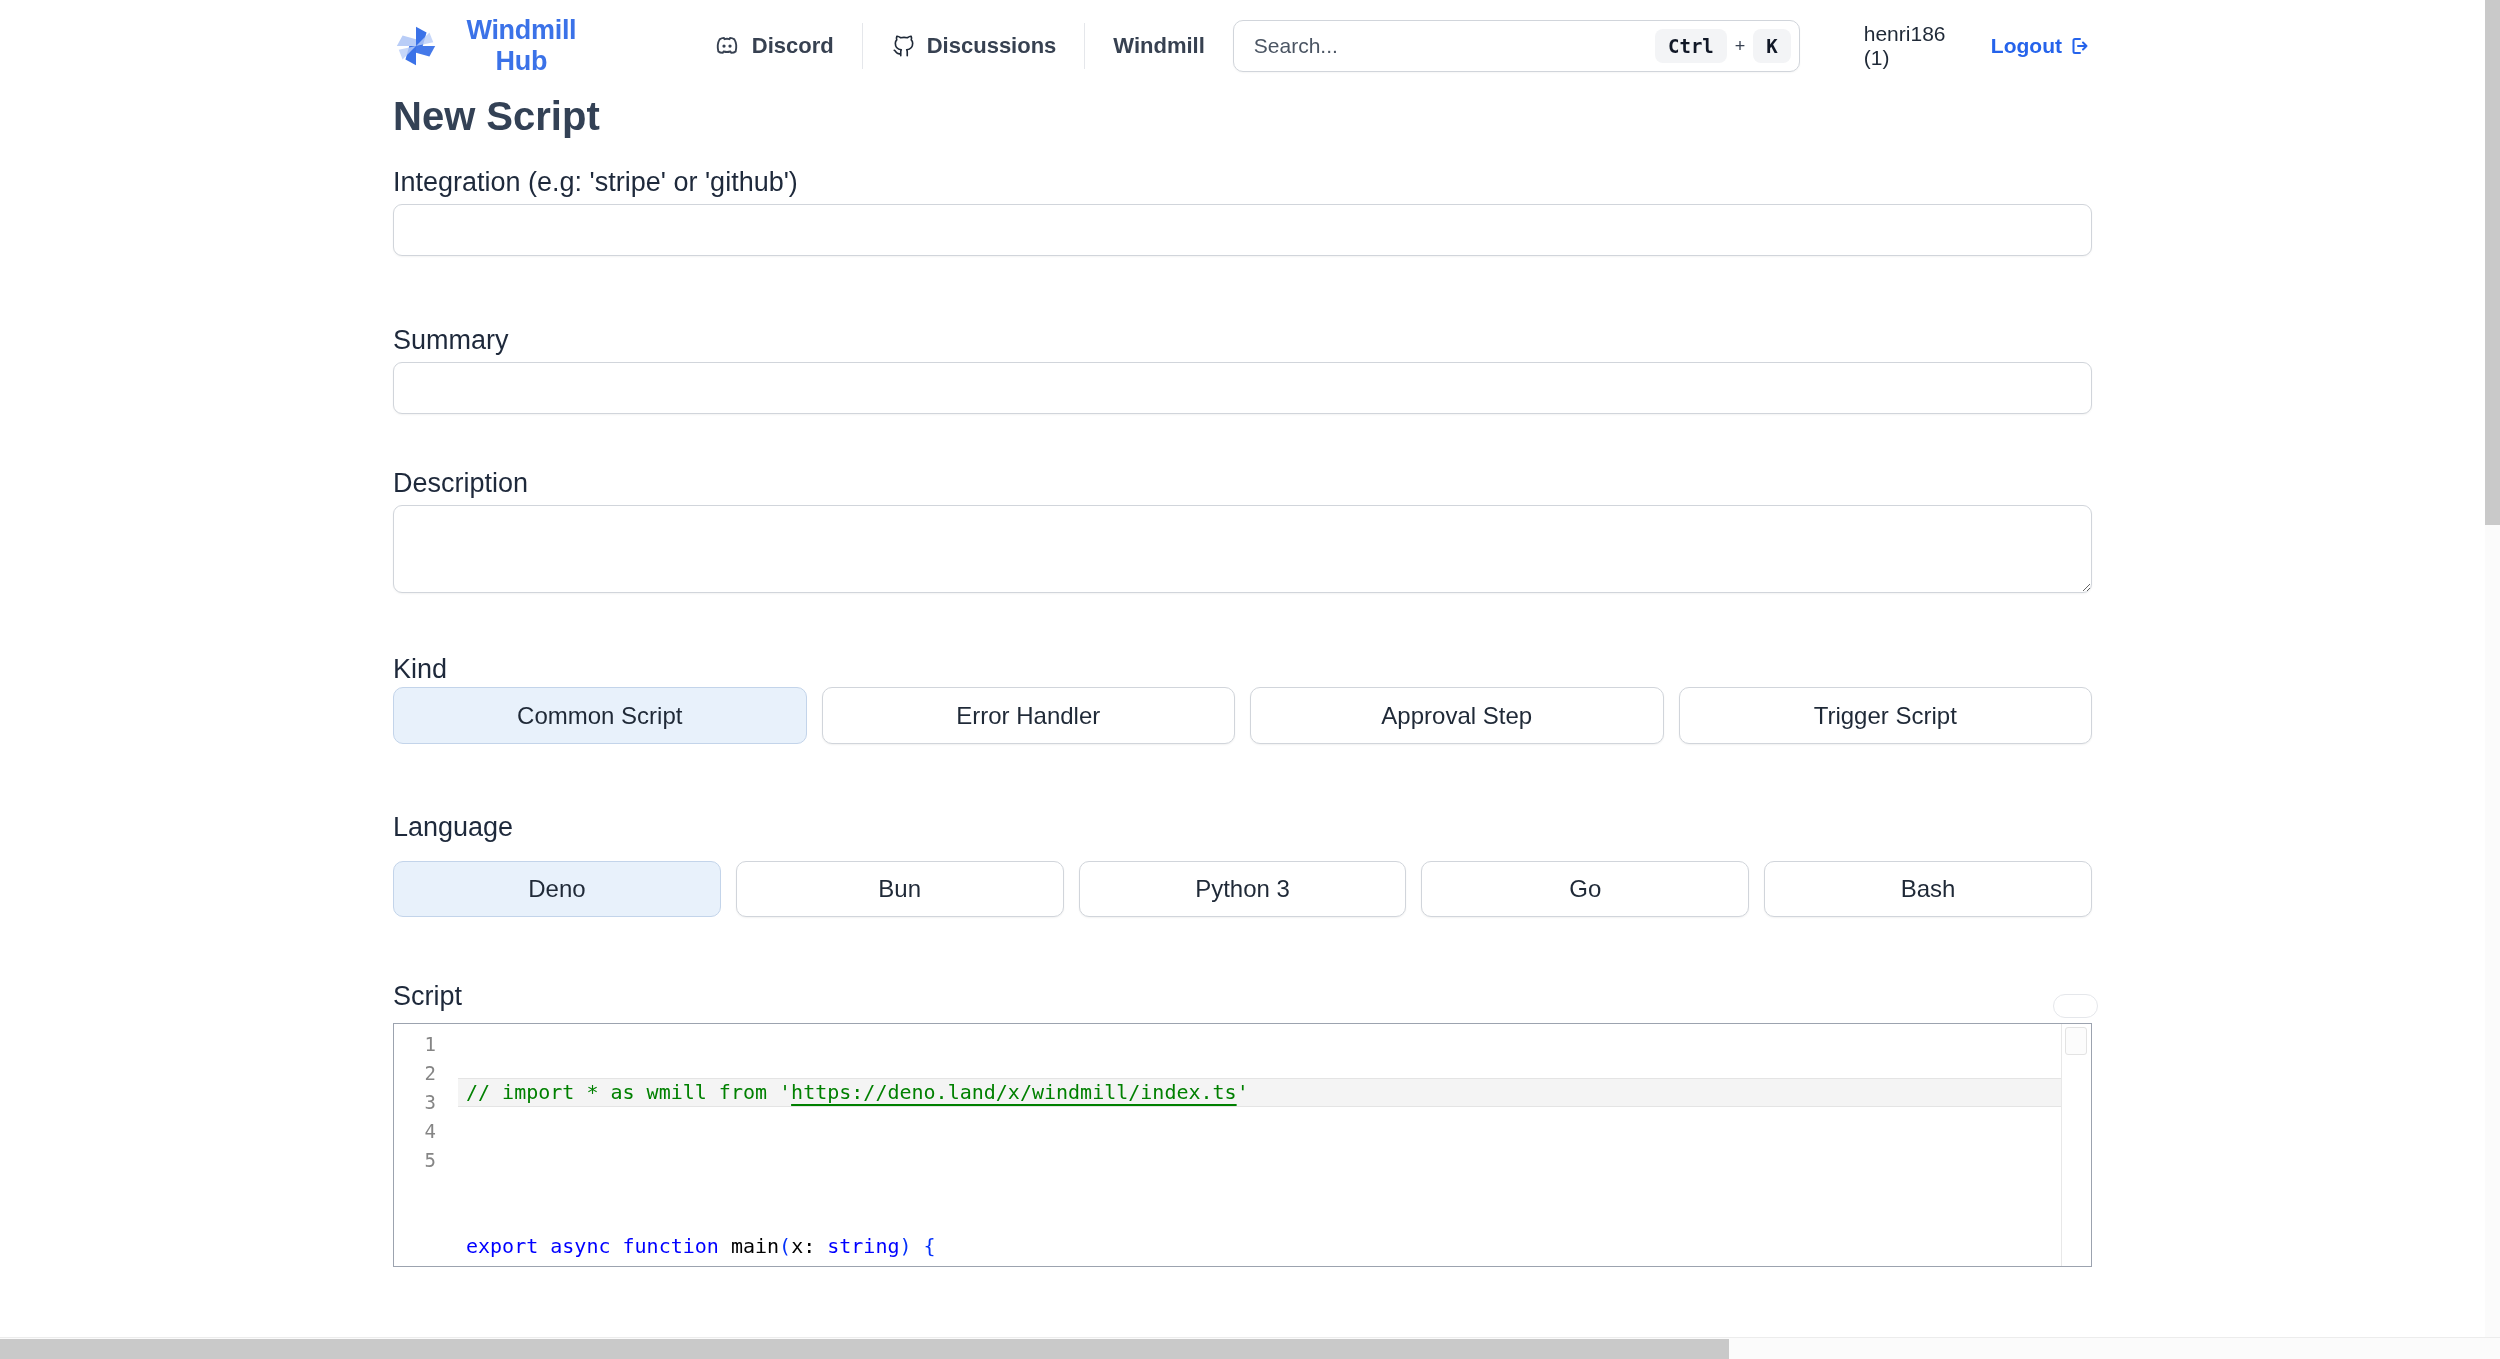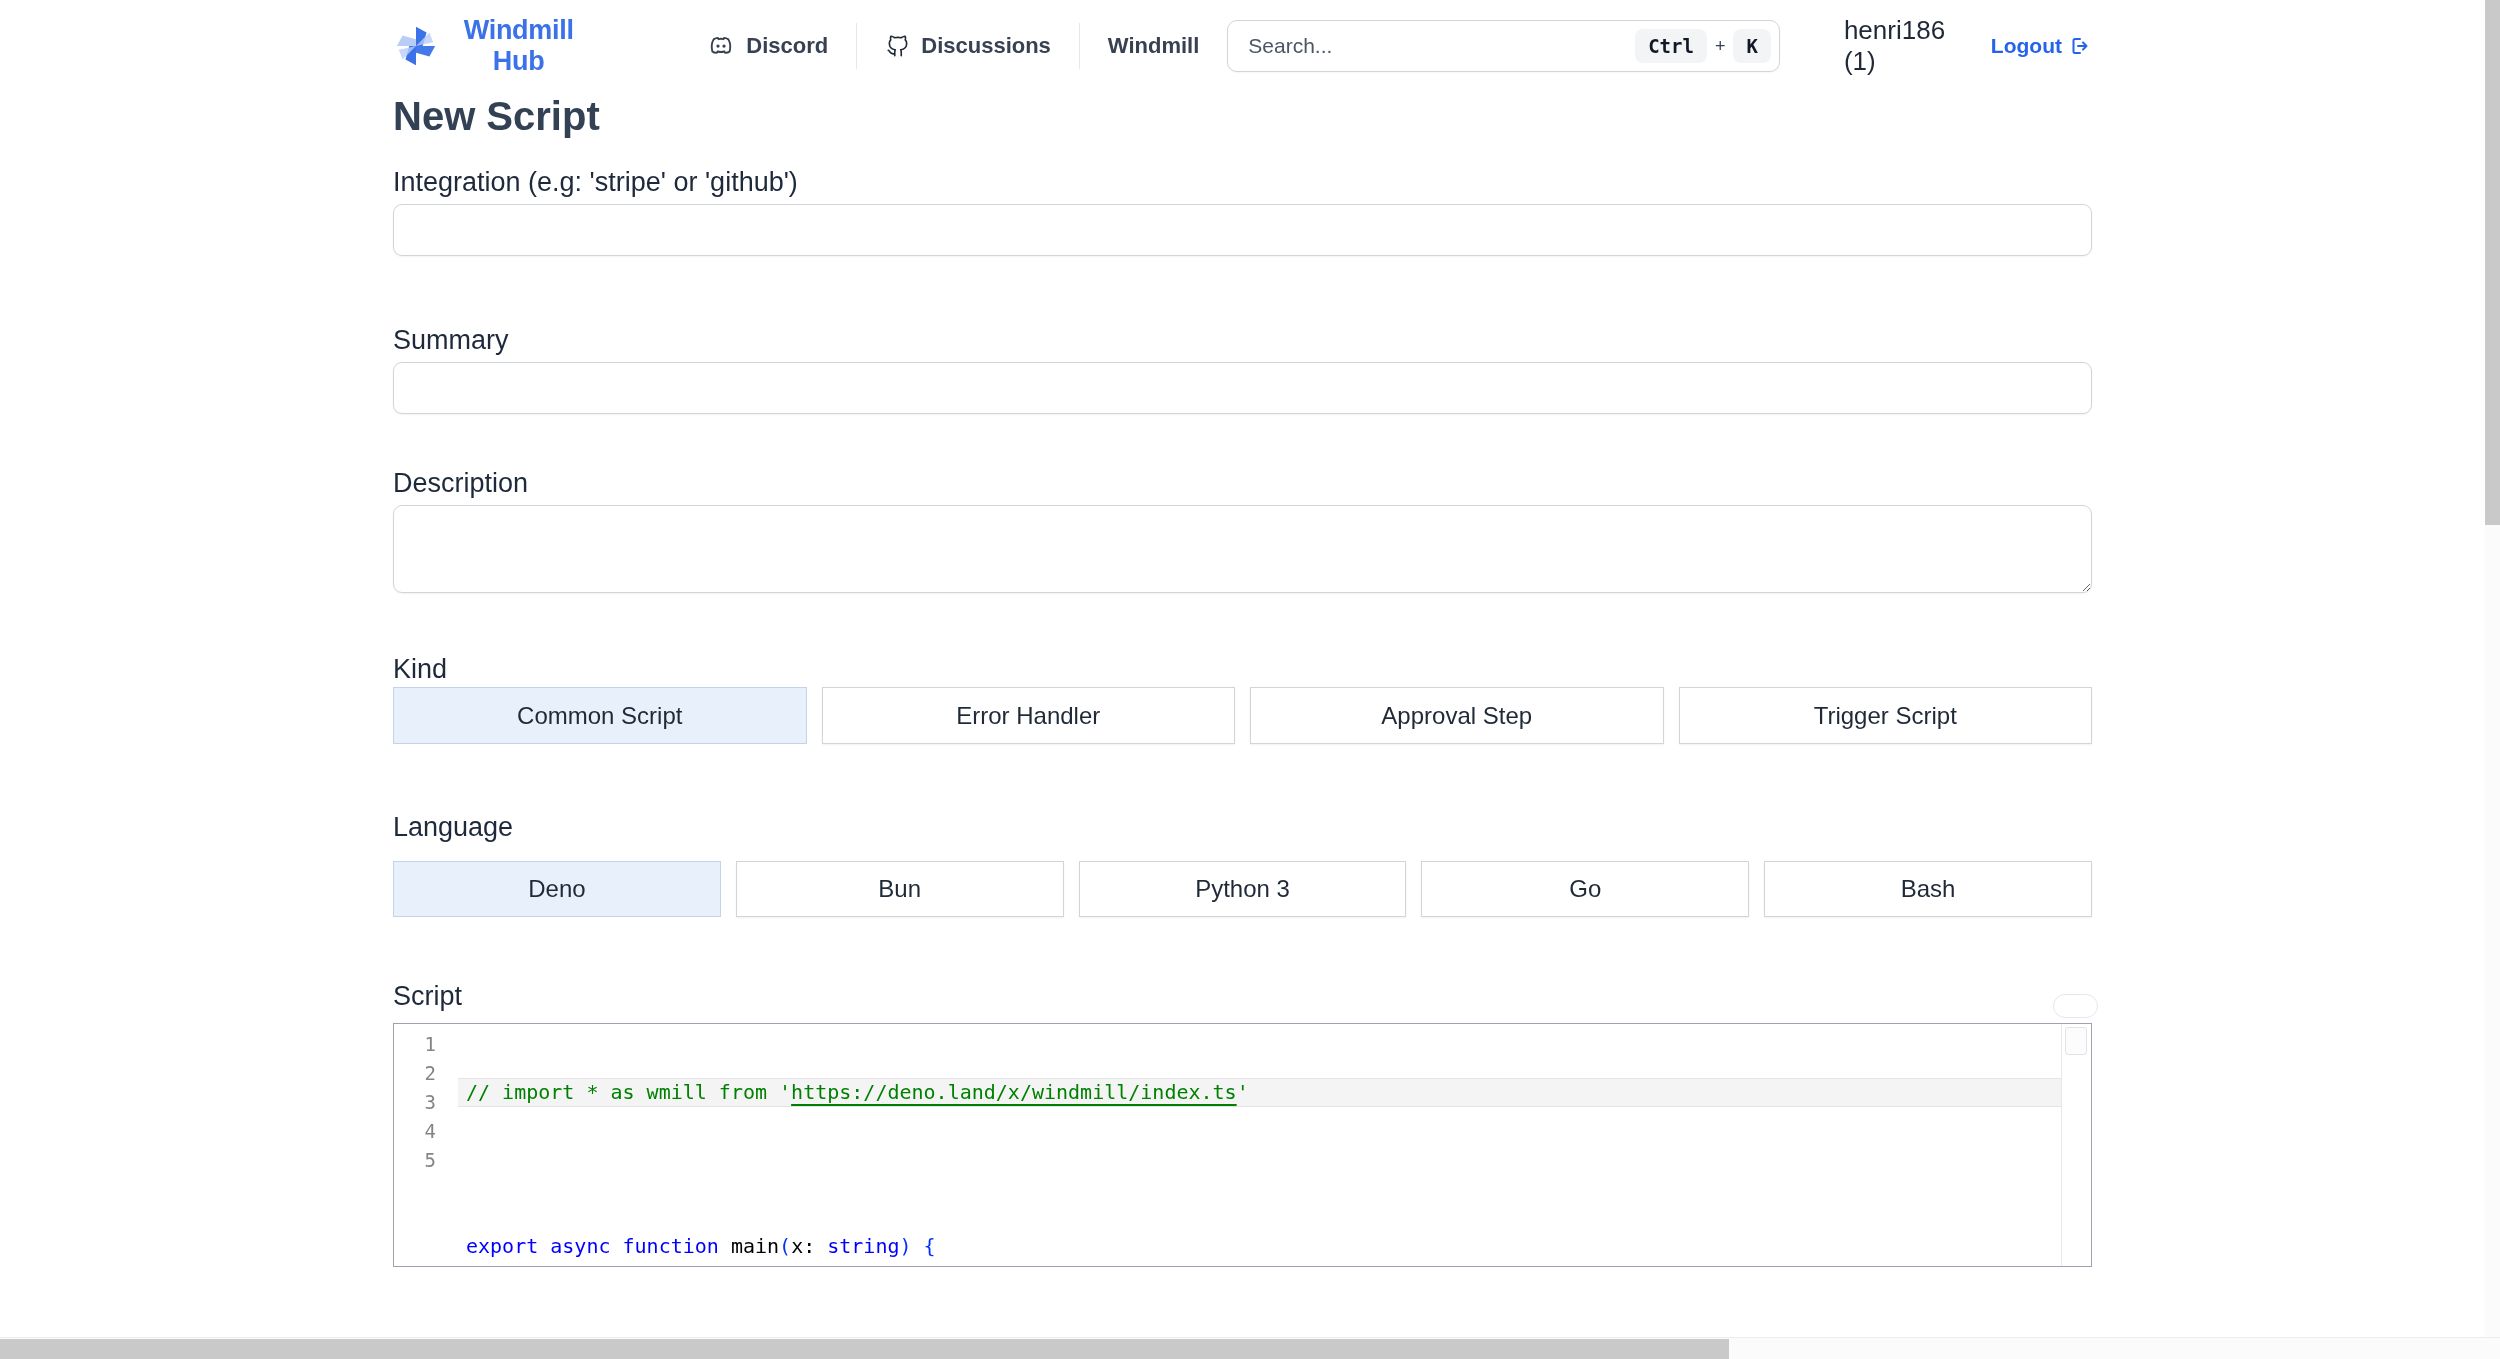--- a/index.html
+++ b/index.html
@@ -20,39 +20,39 @@
   .search { width:577px; height:52px; border:1px solid #d1d5db; border-radius:10px;
             display:flex; align-items:center; padding:0 8px 0 4px; background:#fff;
             box-shadow:0 1px 2px rgba(0,0,0,.04); }
   .search input { border:none; outline:none; flex:1; font-size:21px; color:#1f2937;
                   font-family:"Liberation Sans",sans-serif; padding-left:16px; background:transparent; }
   .search input::placeholder { color:#4b5563; }
   .kbd { background:#f3f4f6; border-radius:8px; padding:6px 13px; font-size:19px;
          font-family:"DejaVu Sans Mono", monospace; color:#111827; font-weight:700; }
   .plus { margin:0 8px; font-size:18px; color:#374151; }
   .userarea { display:flex; align-items:center; margin-left:64px; }
-  .username { font-size:26px; color:#1f2937; }
+  .username { font-size:21px; color:#1f2937; }
   .logout { display:flex; align-items:center; gap:6px; margin-left:18px;
             font-size:21px; font-weight:700; color:#2563eb; cursor:pointer; }
 
   
   h1 { font-size:40px; line-height:48px; font-weight:800; color:#334155; }
   .lbl { font-size:27px; line-height:33px; color:#1e293b; }
   .mt-int { margin-top:26px; }
   .mt-sum { margin-top:68px; }
   .mt-desc { margin-top:53px; }
   .mt-kind { margin-top:56px; }
   .mt-lang { margin-top:67px; }
   .txt-in { margin-top:5px; width:100%; height:52px; border:1px solid #d1d5db;
             border-radius:9px; box-shadow:0 1px 2px rgba(0,0,0,.05); outline:none;
             font-size:22px; padding:0 16px; font-family:"Liberation Sans",sans-serif; }
   textarea.txt-in { height:88px; padding-top:10px; resize:both; }
   .btn-row { display:flex; gap:15px; margin-top:1px; }
   .opt-btn { flex:1; height:57px; background:#fff; border:1px solid #d1d5db;
-             border-radius:0; font-size:24px; color:#1f2937; cursor:pointer;
+             border-radius:10px; font-size:24px; color:#1f2937; cursor:pointer;
              font-family:"Liberation Sans",sans-serif;
              box-shadow:0 1px 2px rgba(0,0,0,.06); }
   .opt-btn.selected { background:#e8f1fb; border-color:#c3d4ea; box-shadow:none; }
   .lang-row .opt-btn { height:56px;margin-top:16px; }
 
   .toggle-row { margin-top:70px; display:flex; align-items:center; gap:22px; }
   .toggle { position:relative; width:66px; height:38px; border-radius:19px;
             background:#d7dbe0; border:none; cursor:pointer; }
   .knob { position:absolute; left:4px; top:4px; width:30px; height:30px; border-radius:50%;
           background:#fff; box-shadow:0 1px 3px rgba(0,0,0,.25); }

